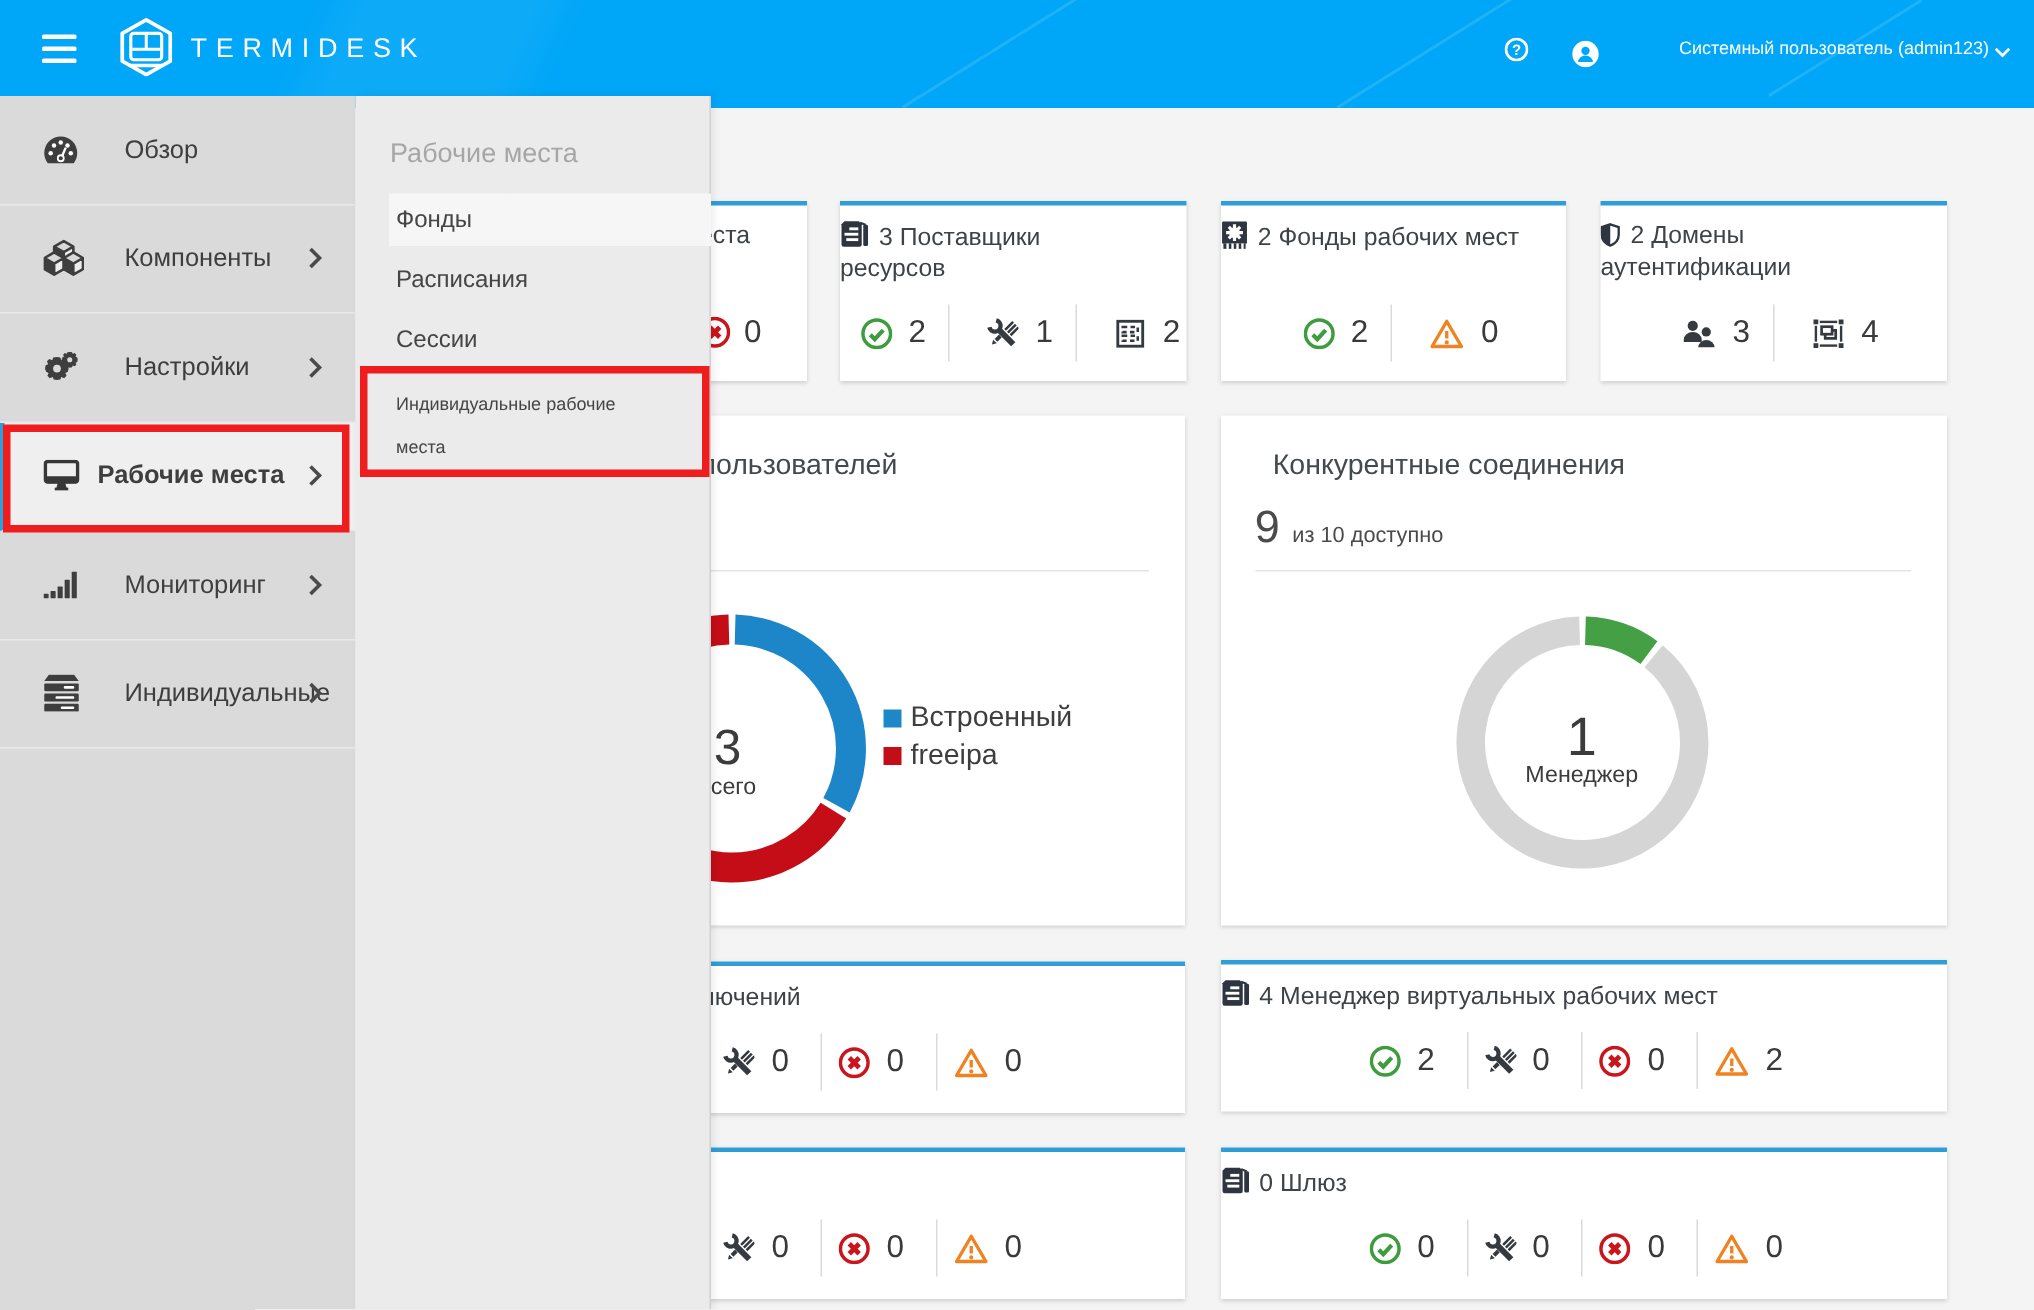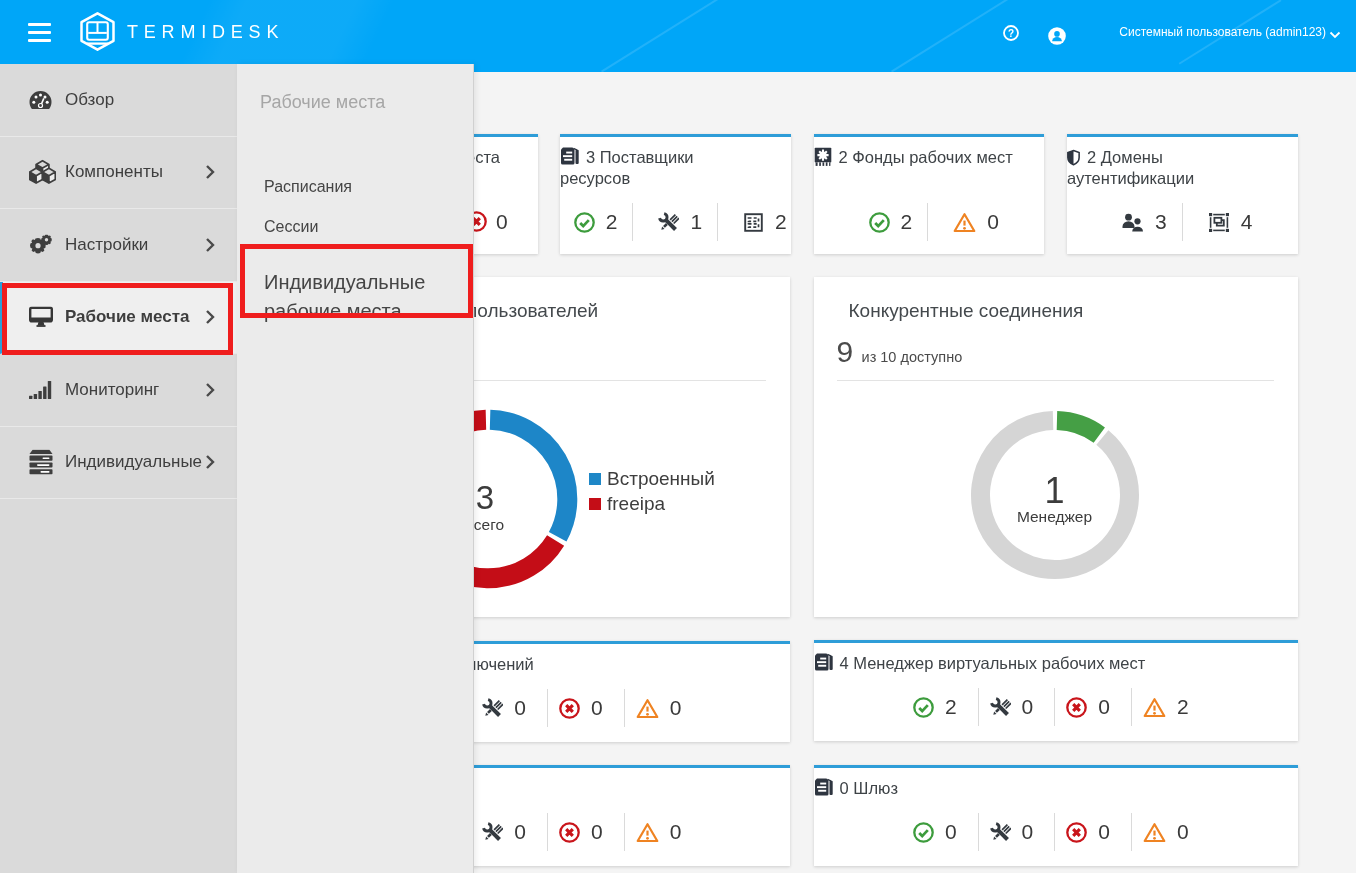--- a/index.html
+++ b/index.html
@@ -14,35 +14,35 @@
 #burger div{height:2.5px;background:#fff;border-radius:1px;margin-bottom:5.5px}
 
 #brand{position:absolute;left:127px;top:22px;font-size:18px;letter-spacing:5.8px;color:#fff;font-weight:400}
 #help{position:absolute;left:1003px;top:25px}
 #usr{position:absolute;left:1048px;top:27px}
 #uname{position:absolute;right:30px;top:25px;font-size:12px;color:#fff}
 #caret{position:absolute;left:1329px;top:31px}
 
 #side{position:absolute;left:0;top:64px;width:237px;height:809px;background:#dadada}
 .sitem{position:relative;height:72.5px;border-bottom:1px solid #e9e9e9;color:#3e3e3e;font-size:17px}
-.sitem .lbl{position:absolute;left:65px;top:50%;transform:translateY(-50%)}
+.sitem .lbl{position:absolute;left:83px;top:50%;transform:translateY(-50%)}
 .sitem svg.ic{position:absolute;left:29px;top:50%;transform:translateY(-50%)}
 .sitem svg.chev{position:absolute;left:205px;top:50%;transform:translateY(-50%)}
 .sitem.active{background:#efefef;border-left:3px solid #2b9fd9}
 .sitem.active .lbl{font-weight:bold;left:62px}
 .sitem.active svg.ic{left:26px}
 .sitem.active svg.chev{left:202px}
 
 .redbox{position:absolute;border:5px solid #ef1d1d;z-index:60}
 
 #panel{position:absolute;left:237px;top:64px;width:237px;height:809px;background:#ebebeb;border-right:1px solid #d0d0d0;z-index:40;box-shadow:2px 0 6px rgba(0,0,0,.08)}
 #panel .ptitle{position:absolute;left:23px;top:28px;font-size:18px;color:#a6a6a6}
 .pitem{position:absolute;left:0;width:237px;height:35px;line-height:35px;padding-left:27px;font-size:16px;color:#454545}
 .pitem.sel{background:linear-gradient(90deg,rgba(0,0,0,0) 0,rgba(0,0,0,0) 22px,#f6f6f6 22px)}
-.pitem2{position:absolute;left:0;width:237px;padding:23px 30px 9px 27px;font-size:20px;color:#454545;line-height:29px}
+.pitem2{position:absolute;left:0;width:237px;padding:10px 30px 9px 27px;font-size:12px;color:#454545;line-height:29px}
 
 .card{position:absolute;background:#fff;border-top:3px solid #2e9dd8;box-shadow:0 1px 3px rgba(0,0,0,.16)}
 .card.nb{border-top:none}
 .ctitle{margin-top:10px;text-align:left;font-size:16.5px;line-height:21px;color:#3e4347}
 .ctitle svg{vertical-align:-3px;margin-right:7px}
 .stats{position:absolute;left:0;right:0;display:flex;justify-content:center}
 .stat{display:flex;align-items:center;height:38px;border-left:1px solid #dadada}
 .stat:first-child{border-left:none}
 .stat svg{margin-right:11px}
 .stat .n{font-size:21px;color:#3a3a3a}
@@ -182,20 +182,21 @@
         </svg>
         <span class="lbl">Индивидуальные</span>
         <svg class="chev" width="10" height="16" viewBox="0 0 10 16">
           <path d="M2 2 L8 8 L2 14" fill="none" stroke="#4a4a4a" stroke-width="2.4"></path>
         </svg>
       </div>
   </div>
 
   <div id="panel">
     <div class="ptitle">Рабочие места</div>
+    <div class="pitem sel" style="top:64.5px">Фонды</div>
     <div class="pitem" style="top:144.5px">Сессии</div>
     <div class="pitem" style="top:104.5px">Расписания</div>
     <div class="pitem2" style="top:181px">Индивидуальные рабочие места</div>
   </div>
 
   <div class="redbox" style="left:2px;top:283px;width:231px;height:72px"></div>
   <div class="redbox" style="left:240px;top:244px;width:233px;height:74px"></div>
 
   <div class="card" style="left:307px;top:134px;width:230.5px;height:120px">
     <div class="ctitle" style="text-align:right;padding-right:37.5px">2 Рабочие места</div>

